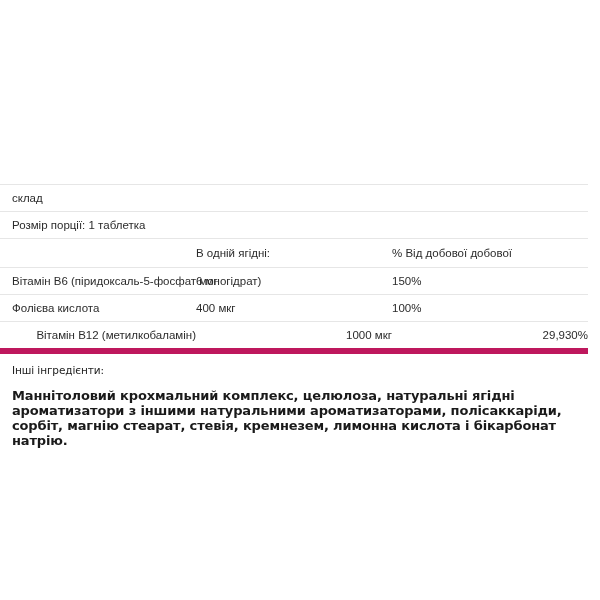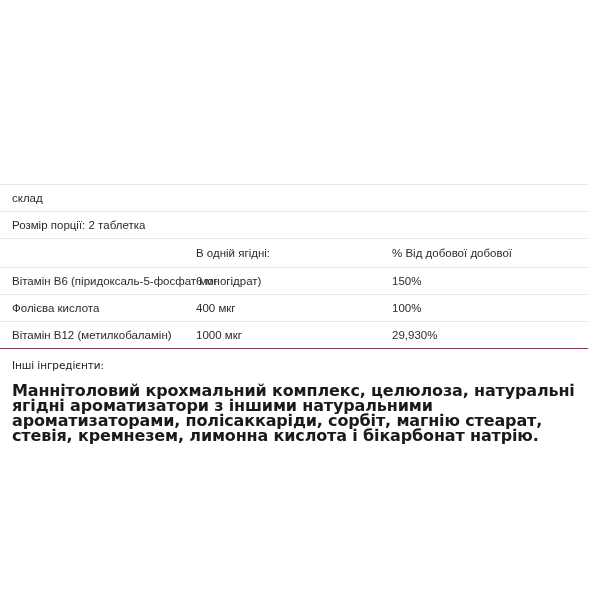--- a/index.html
+++ b/index.html
@@ -34,21 +34,22 @@
     border-collapse: collapse;
     table-layout: fixed;
     font-size: 11.5px;
     color: #2b2b2b;
   }
 
   .facts-table tr {
     border-top: 1px solid #e6e6e6;
   }
   .facts-table tr:last-child {
-    border-bottom: 1px solid #be185d;
+    border-bottom: 6px solid #be185d;
+    text-align: right;
   }
 
   .facts-table td {
     padding: 6px 0 6px 0;
     vertical-align: middle;
     line-height: 14px;
     font-weight: normal;
     white-space: nowrap;
   }
 
@@ -72,42 +73,42 @@
     font-family: "DejaVu Sans", sans-serif;
     font-size: 10.5px;
     font-weight: normal;
     color: #1a1a1a;
     letter-spacing: -0.1px;
     margin-bottom: 12px;
   }
 
   .other-ing-body {
     font-family: "DejaVu Sans", sans-serif;
-    font-size: 16px;
+    font-size: 13px;
     font-weight: bold;
     color: #1a1a1a;
     line-height: 15px;
     letter-spacing: -0.15px;
     max-width: 566px;
   }
 </style>
 </head>
 <body>
 
 <div class="page">
   <div class="content">
 
     <table class="facts-table">
       <tbody>
         <tr>
           <td class="col-name" colspan="3">склад</td>
         </tr>
 
         <tr>
-          <td class="col-name" colspan="3">Розмір порції: 2 таблетка</td>
+          <td class="col-name" colspan="3">Розмір порції: 1 таблетка</td>
         </tr>
 
 
         <tr class="row-header">
           <td class="col-name"></td>
           <td class="col-amount">В одній ягідні:</td>
           <td class="col-dv">% Від добової добової</td>
         </tr>
 
         <tr>

